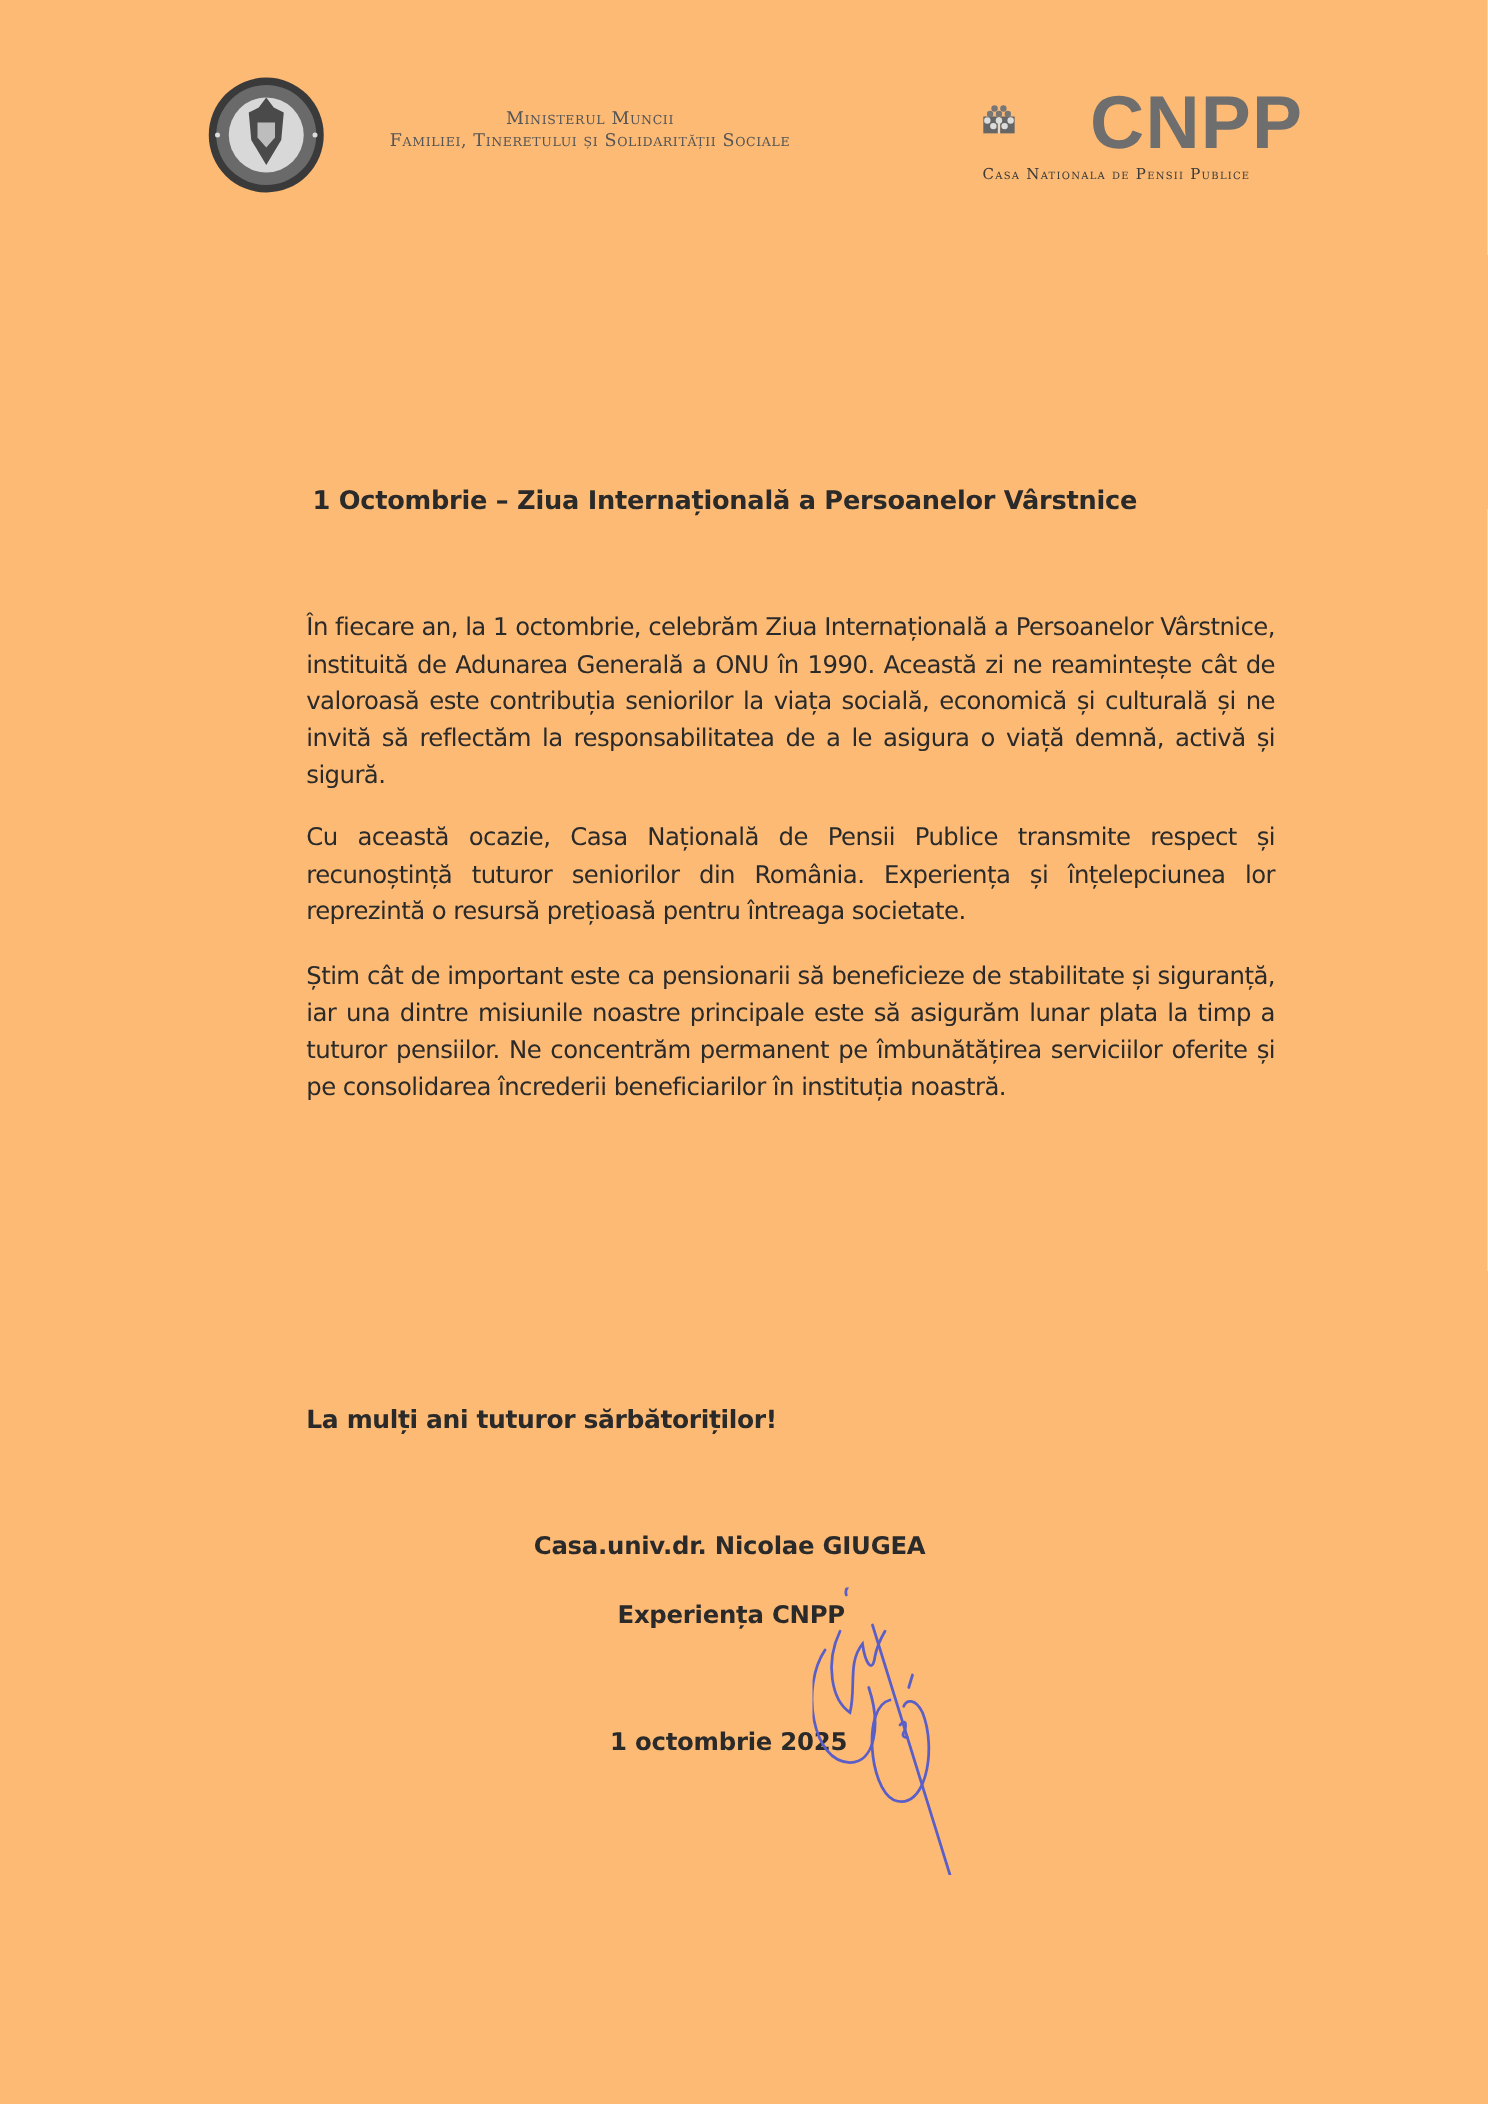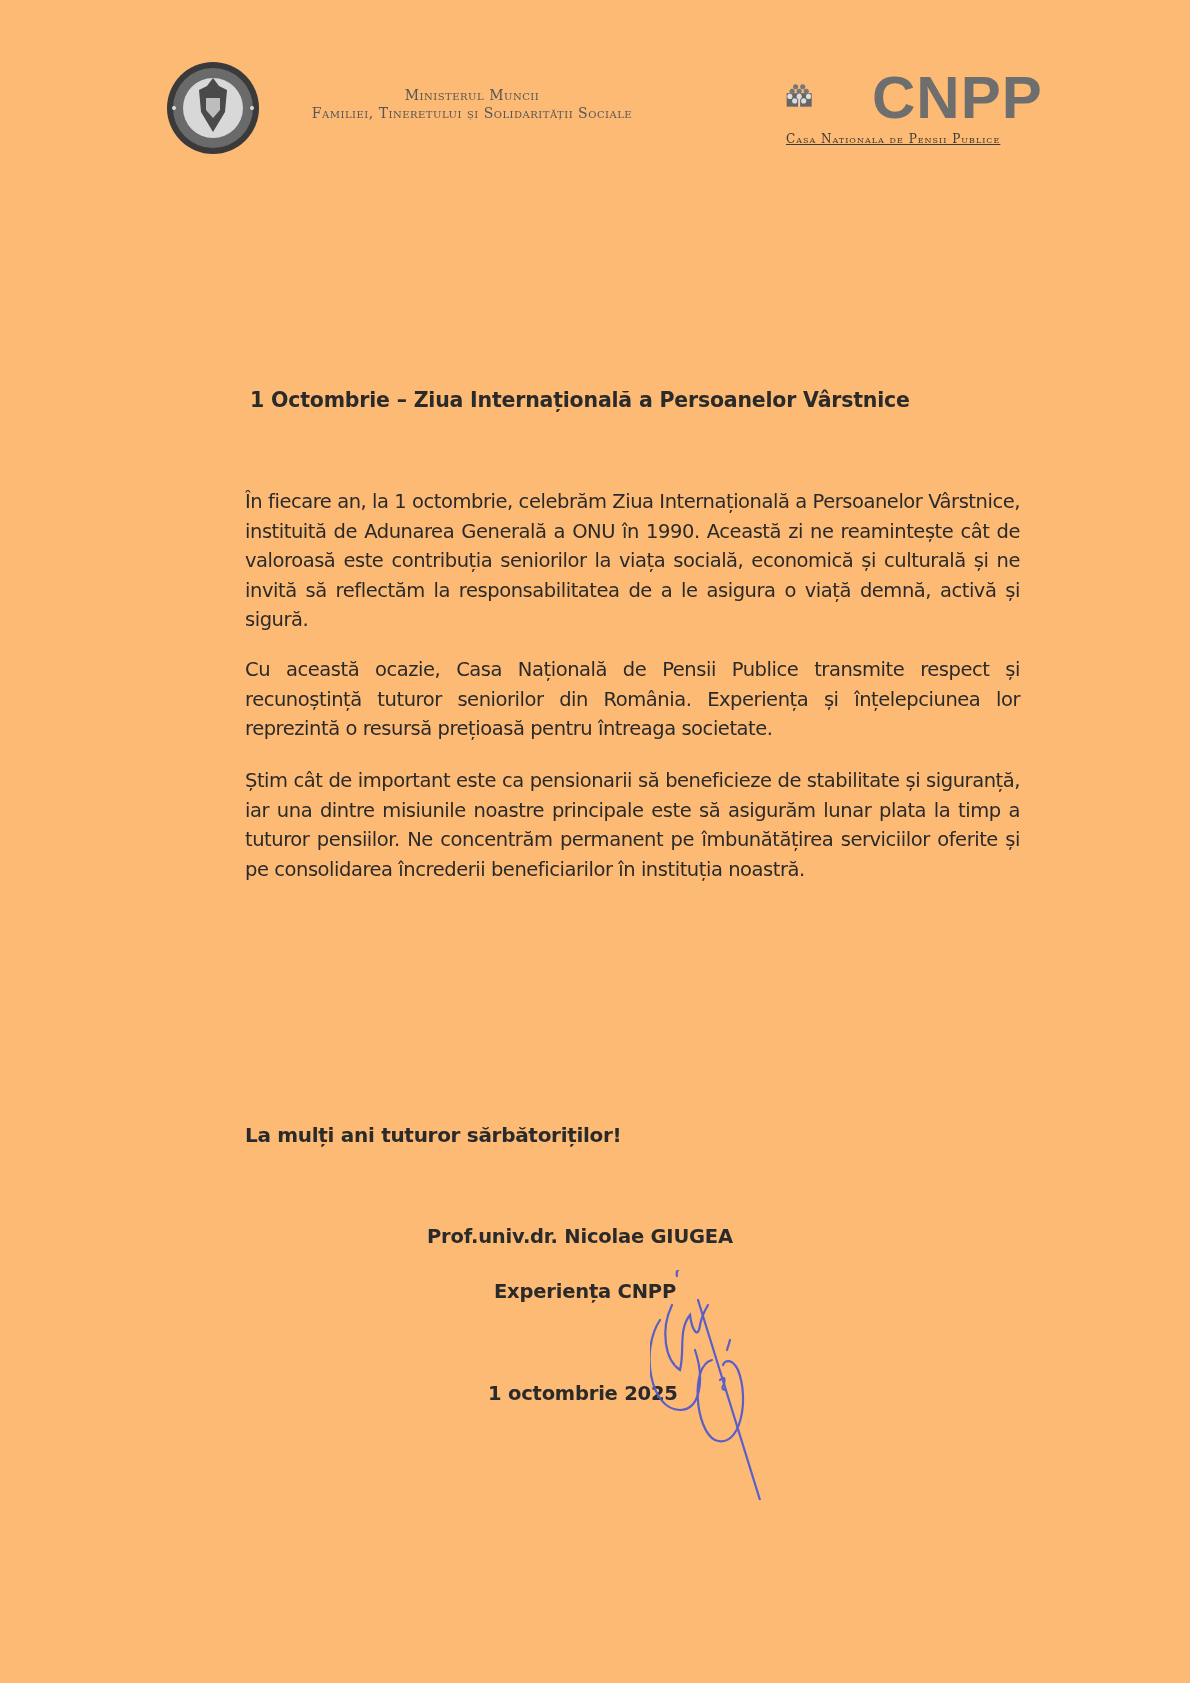--- a/index.html
+++ b/index.html
@@ -10,21 +10,21 @@
   .seal { position: absolute; left: 165px; top: 60px; width: 96px; height: 96px; }
   .ministry { position: absolute; left: 272px; top: 87px; width: 400px; text-align: center;
     font-family: "DejaVu Serif", serif; color: #555; letter-spacing: 0.5px; }
   .ministry .l1 { font-size: 14px; font-variant: small-caps; }
   .ministry .l2 { font-size: 14px; font-variant: small-caps; margin-top: 2px; }
 
   .cnpp-logo { position: absolute; left: 786px; top: 58px; width: 280px; height: 90px; }
   .cnpp-text { position: absolute; left: 872px; top: 68px; font-family: "Liberation Sans", sans-serif;
     font-weight: bold; font-size: 60px; line-height: 60px; color: #6e6e6e; letter-spacing: 1px; }
   .cnpp-sub { position: absolute; left: 786px; top: 132px; font-family: "DejaVu Serif", serif;
-    font-size: 12px; color: #3a3a3a; font-variant: small-caps; letter-spacing: 1px; white-space: nowrap; text-decoration: underline; }
+    font-size: 12px; color: #3a3a3a; font-variant: small-caps; letter-spacing: 1px; white-space: nowrap; }
 
   
   .txt { font-family: "DejaVu Sans", sans-serif; color: #2a2a2a; }
   .title { position: absolute; left: 250px; top: 388px; font-size: 20.5px; font-weight: bold; white-space: nowrap; letter-spacing: -0.2px; }
   .body-block { position: absolute; left: 245px; width: 775px; font-size: 19.5px; line-height: 29.5px;
     text-align: justify; letter-spacing: -0.45px; }
   .p1 { top: 487px; }
   .p2 { top: 655px; }
   .p3 { top: 766px; }
   .p4 { top: 935px; }
@@ -73,21 +73,21 @@
   <div class="cnpp-sub">Casa Nationala de Pensii Publice</div>
 
   <div class="txt title">1 Octombrie – Ziua Internațională a Persoanelor Vârstnice</div>
 
   <div class="txt body-block p1">În fiecare an, la 1 octombrie, celebrăm Ziua Internațională a Persoanelor Vârstnice, instituită de Adunarea Generală a ONU în 1990. Această zi ne reamintește cât de valoroasă este contribuția seniorilor la viața socială, economică și culturală și ne invită să reflectăm la responsabilitatea de a le asigura o viață demnă, activă și sigură.</div>
   <div class="txt body-block p3">Știm cât de important este ca pensionarii să beneficieze de stabilitate și siguranță, iar una dintre misiunile noastre principale este să asigurăm lunar plata la timp a tuturor pensiilor. Ne concentrăm permanent pe îmbunătățirea serviciilor oferite și pe consolidarea încrederii beneficiarilor în instituția noastră.</div>
   <div class="txt body-block p2">Cu această ocazie, Casa Națională de Pensii Publice transmite respect și recunoștință tuturor seniorilor din România. Experiența și înțelepciunea lor reprezintă o resursă prețioasă pentru întreaga societate.</div>
 
   <div class="txt greeting">La mulți ani tuturor sărbătoriților!</div>
 
-  <div class="txt sig-name">Prof.univ.dr. Nicolae GIUGEA</div>
+  <div class="txt sig-name">Casa.univ.dr. Nicolae GIUGEA</div>
   <div class="txt sig-role">Experiența CNPP</div>
   <div class="txt sig-date">1 octombrie 2025</div>
 
   <svg class="signature" viewBox="0 0 160 230" fill="none" stroke="#5a5fc8" stroke-width="2.2" stroke-linecap="round">
     <path d="M28 0 q-2 2 -1 6"></path>
     <path d="M10 50 C-10 80, 0 140, 30 140 C50 140, 55 110, 45 80"></path>
     <path d="M22 35 C10 60, 15 90, 30 100 C35 80, 28 60, 40 45 C42 60, 48 70, 50 55 C52 45, 55 40, 58 35"></path>
     <path d="M48 30 L110 230"></path>
     <path d="M62 90 C40 95, 45 160, 65 170 C90 180, 100 130, 88 100 C82 88, 75 90, 73 95"></path>
     <path d="M70 110 q6 -6 4 4 q-4 6 2 6"></path>

